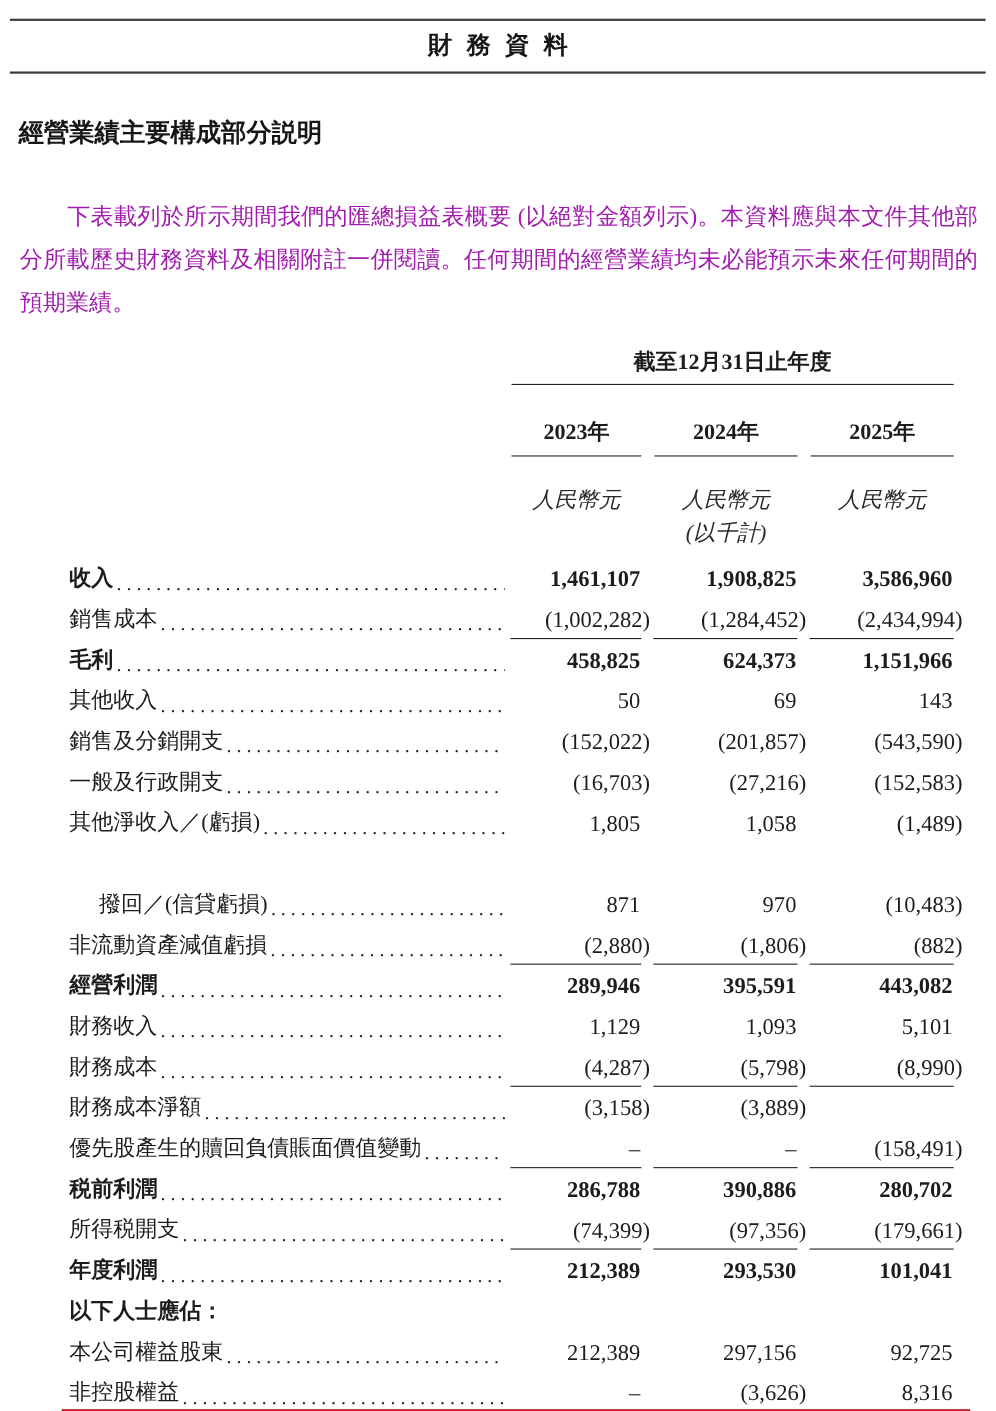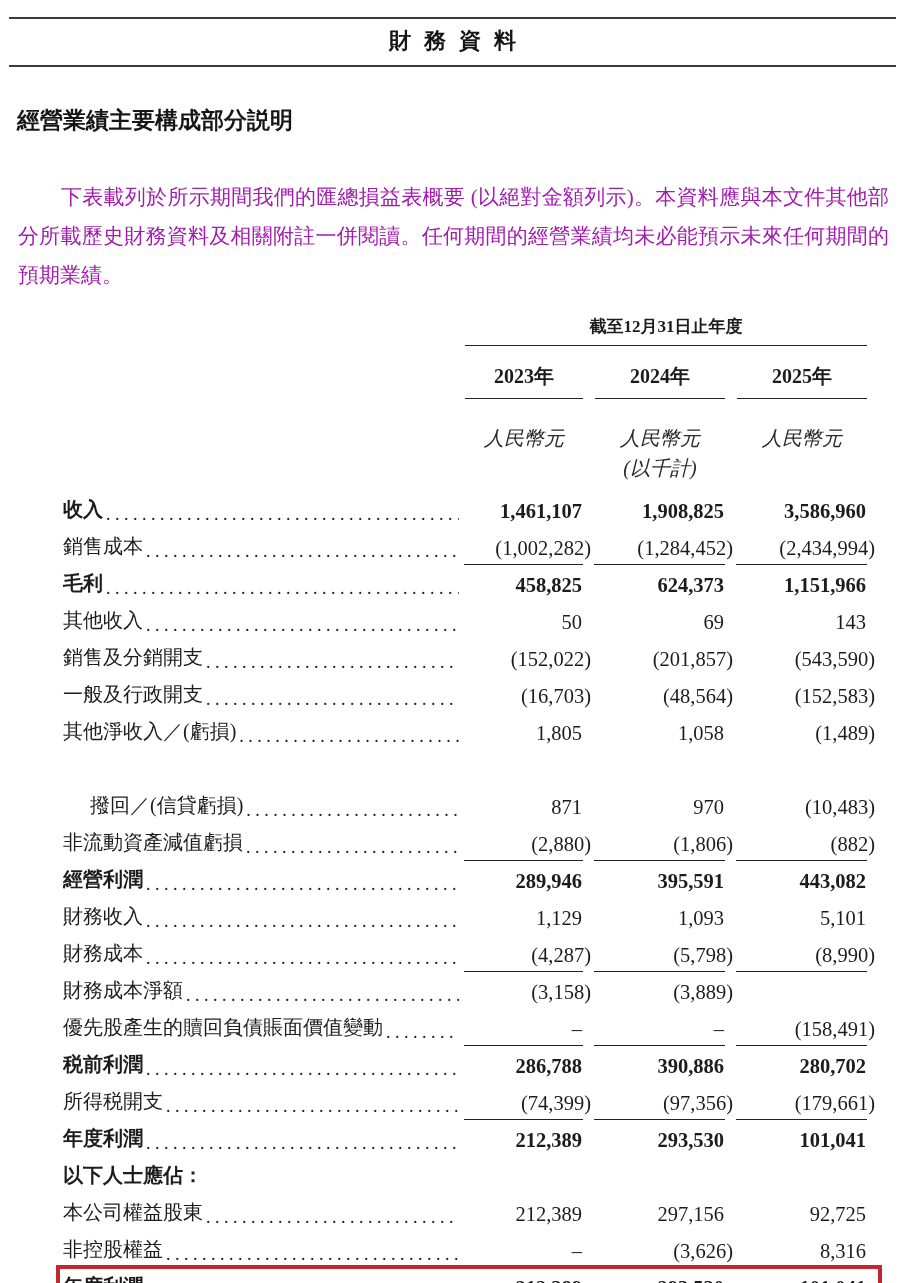--- a/index.html
+++ b/index.html
@@ -33,23 +33,23 @@
     margin:42px 16px 0 18px;
     font-size:21px; line-height:39px;
     text-align:justify; text-indent:2.05em;
     color:#a21caf;
   }
   
   .fintable { margin:20px 30px 0 63px; }
   .tgrid { display:grid; grid-template-columns:1fr 130px 142px 142px; }
   .h-period {
     grid-column:2 / 5; text-align:center;
-    font-weight:bold; font-size:17px;
+    font-weight:bold; font-size:20px;
     border-bottom:1.6px solid #222;
-    padding-bottom:7px; margin:0 8px 5px 4px;
+    padding-bottom:7px; margin:0 8px 17px 4px;
   }
   .h-year {
     text-align:center; font-weight:bold; font-size:20px;
     border-bottom:1.6px solid #222;
     padding:12px 0 8px 0; margin:0 8px 16px 4px;
   }
   .h-spacer { }
   .h-unit {
     text-align:center; font-style:italic; font-size:20px;
     padding-top:10px; margin:0 8px 0 4px; color:#2a2a2a;
@@ -203,21 +203,21 @@
       </div>
       <div class="trow">
         <div class="lab">
           <span class="lab-text">一般及行政開支</span>
           <span class="dots">..........................................................................................</span>
         </div>
         <div class="val">
           <span class="num paren">(16,703)</span>
         </div>
         <div class="val">
-          <span class="num paren">(48,564)</span>
+          <span class="num paren">(27,216)</span>
         </div>
         <div class="val">
           <span class="num paren">(152,583)</span>
         </div>
       </div>
       <div class="trow">
         <div class="lab">
           <span class="lab-text">其他淨收入／(虧損)</span>
           <span class="dots">..........................................................................................</span>
         </div>

